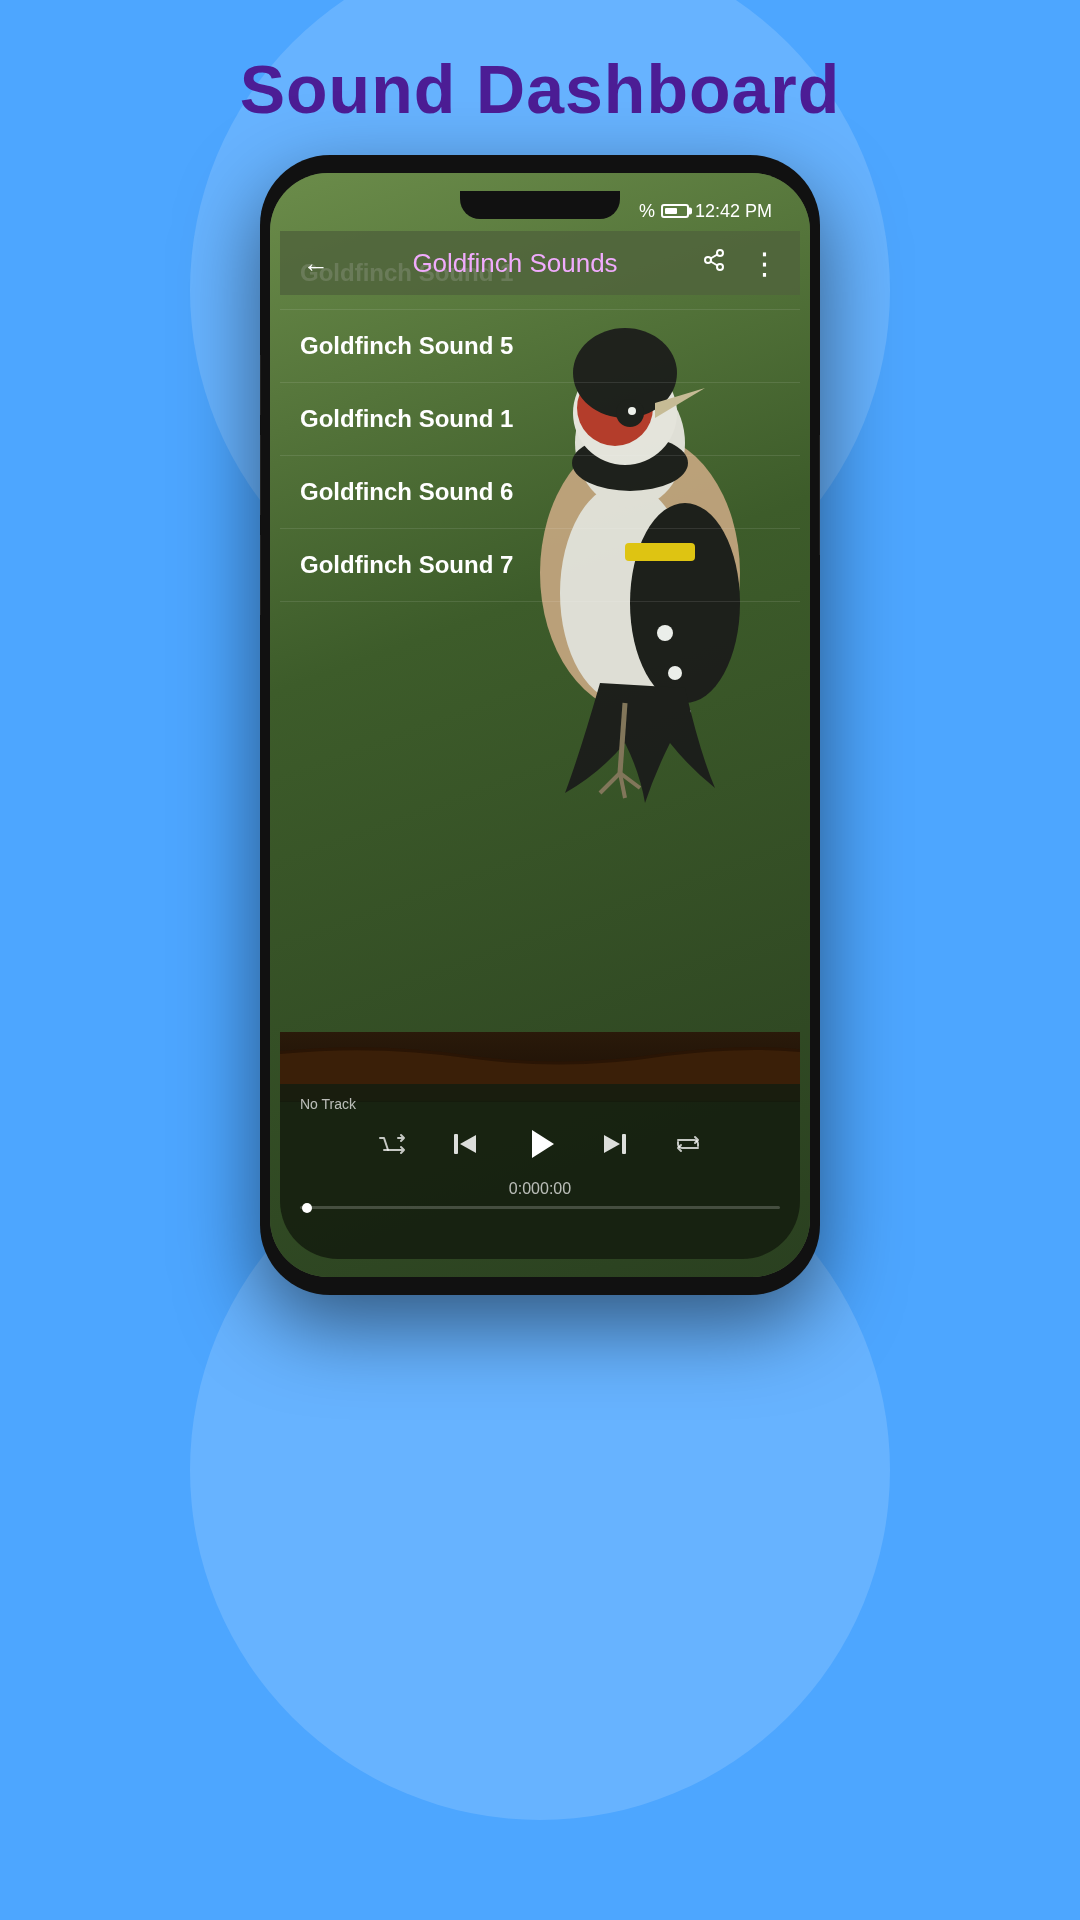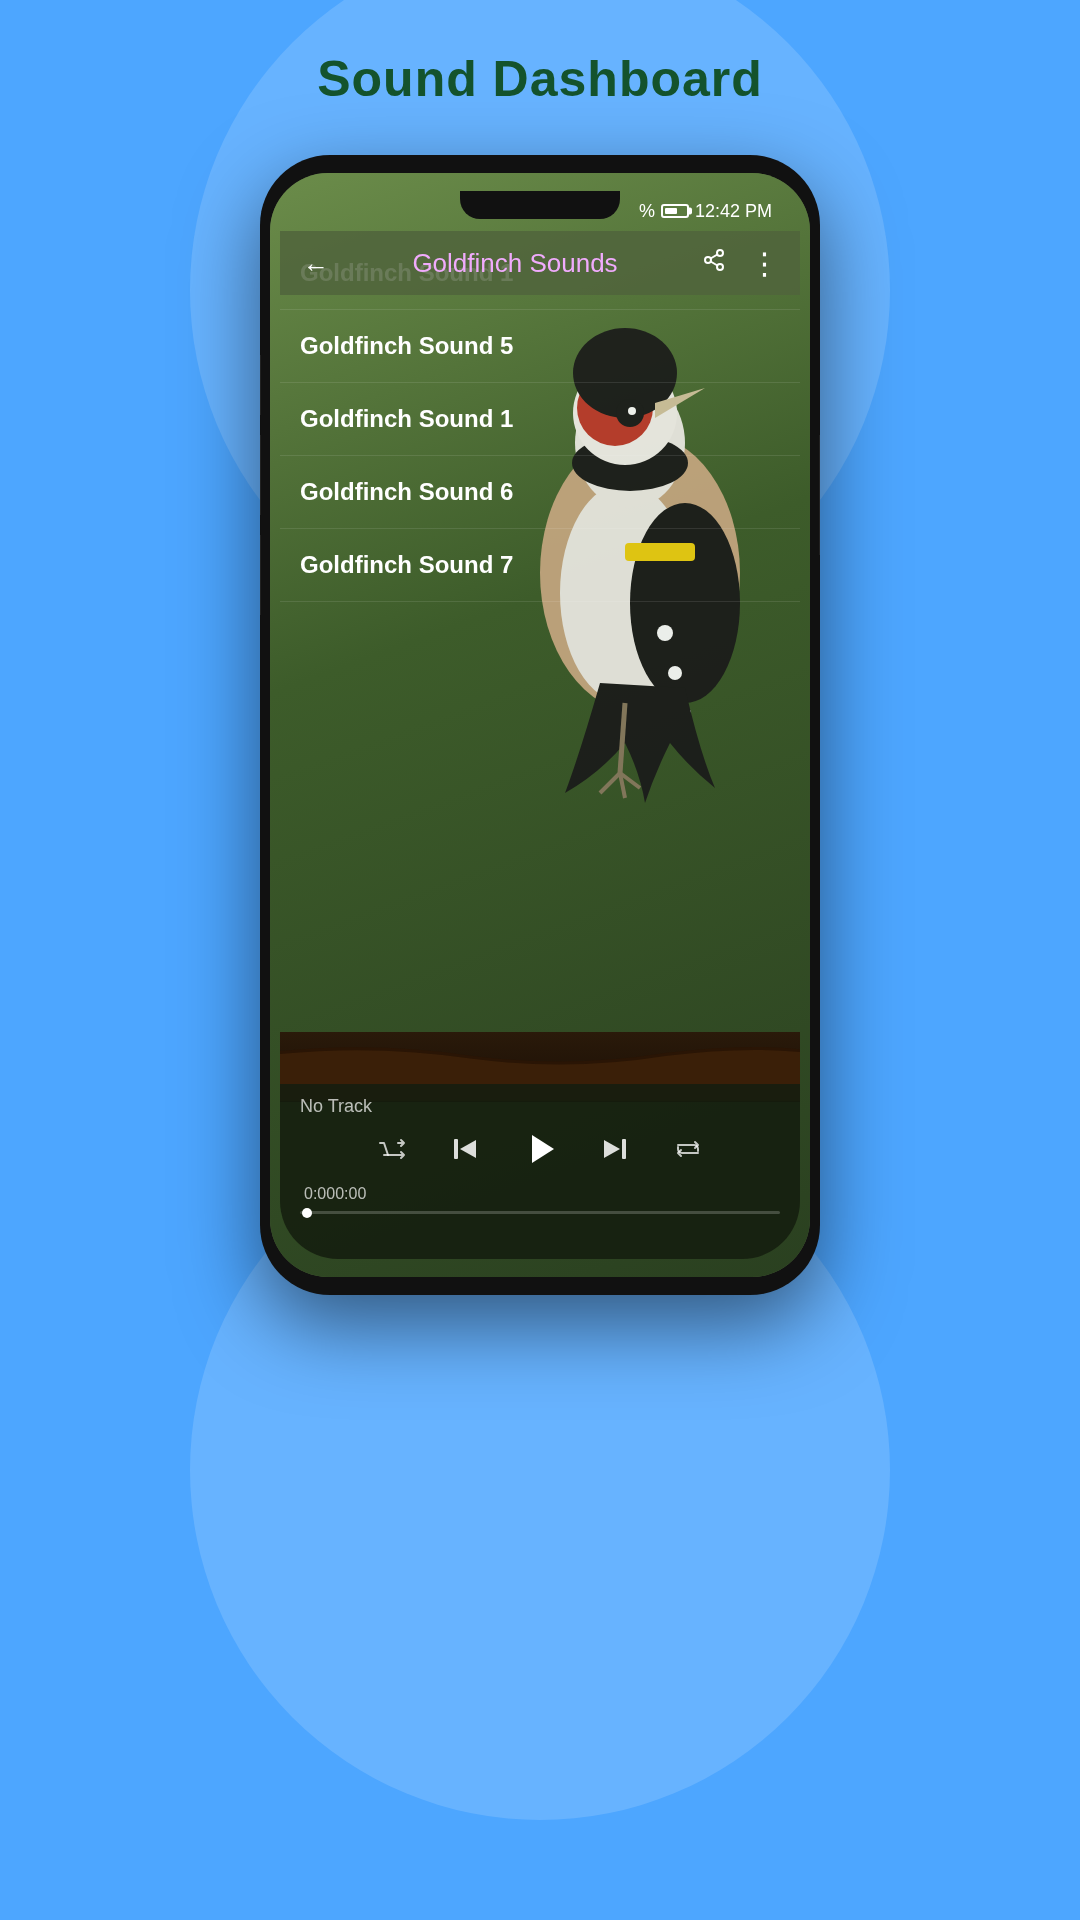--- a/index.html
+++ b/index.html
@@ -36,23 +36,23 @@
       background: rgba(255,255,255,0.15);
     }
 
     
     .page-title {
       position: absolute;
       top: 50px;
       left: 0;
       right: 0;
       text-align: center;
-      font-size: 50px;
+      font-size: 68px;
       font-weight: bold;
-      color: #14532d;
+      color: #4c1d95;
       letter-spacing: 1px;
     }
 
     
     .phone-mockup {
       position: absolute;
       top: 155px;
       left: 50%;
       transform: translateX(-50%);
       width: 560px;
@@ -227,21 +227,21 @@
       left: 10px;
       right: 10px;
       height: 175px;
       background: rgba(20, 30, 15, 0.88);
       z-index: 10;
       border-radius: 0 0 58px 58px;
       padding: 12px 20px;
     }
 
     .no-track-label {
-      font-size: 18px;
+      font-size: 14px;
       color: rgba(255,255,255,0.7);
       margin-bottom: 8px;
     }
 
     .player-controls {
       display: flex;
       align-items: center;
       justify-content: center;
       gap: 30px;
       margin: 10px 0;
@@ -260,21 +260,21 @@
       height: 44px;
     }
 
     .player-btn.play-btn {
       color: white;
       font-size: 36px;
     }
 
     .time-row {
       display: flex;
-      justify-content: flex-start;
+      justify-content: center;
       padding: 4px 4px;
       font-size: 16px;
       color: rgba(255,255,255,0.7);
     }
 
     .progress-bar-container {
       height: 3px;
       background: rgba(255,255,255,0.2);
       border-radius: 2px;
       position: relative;

